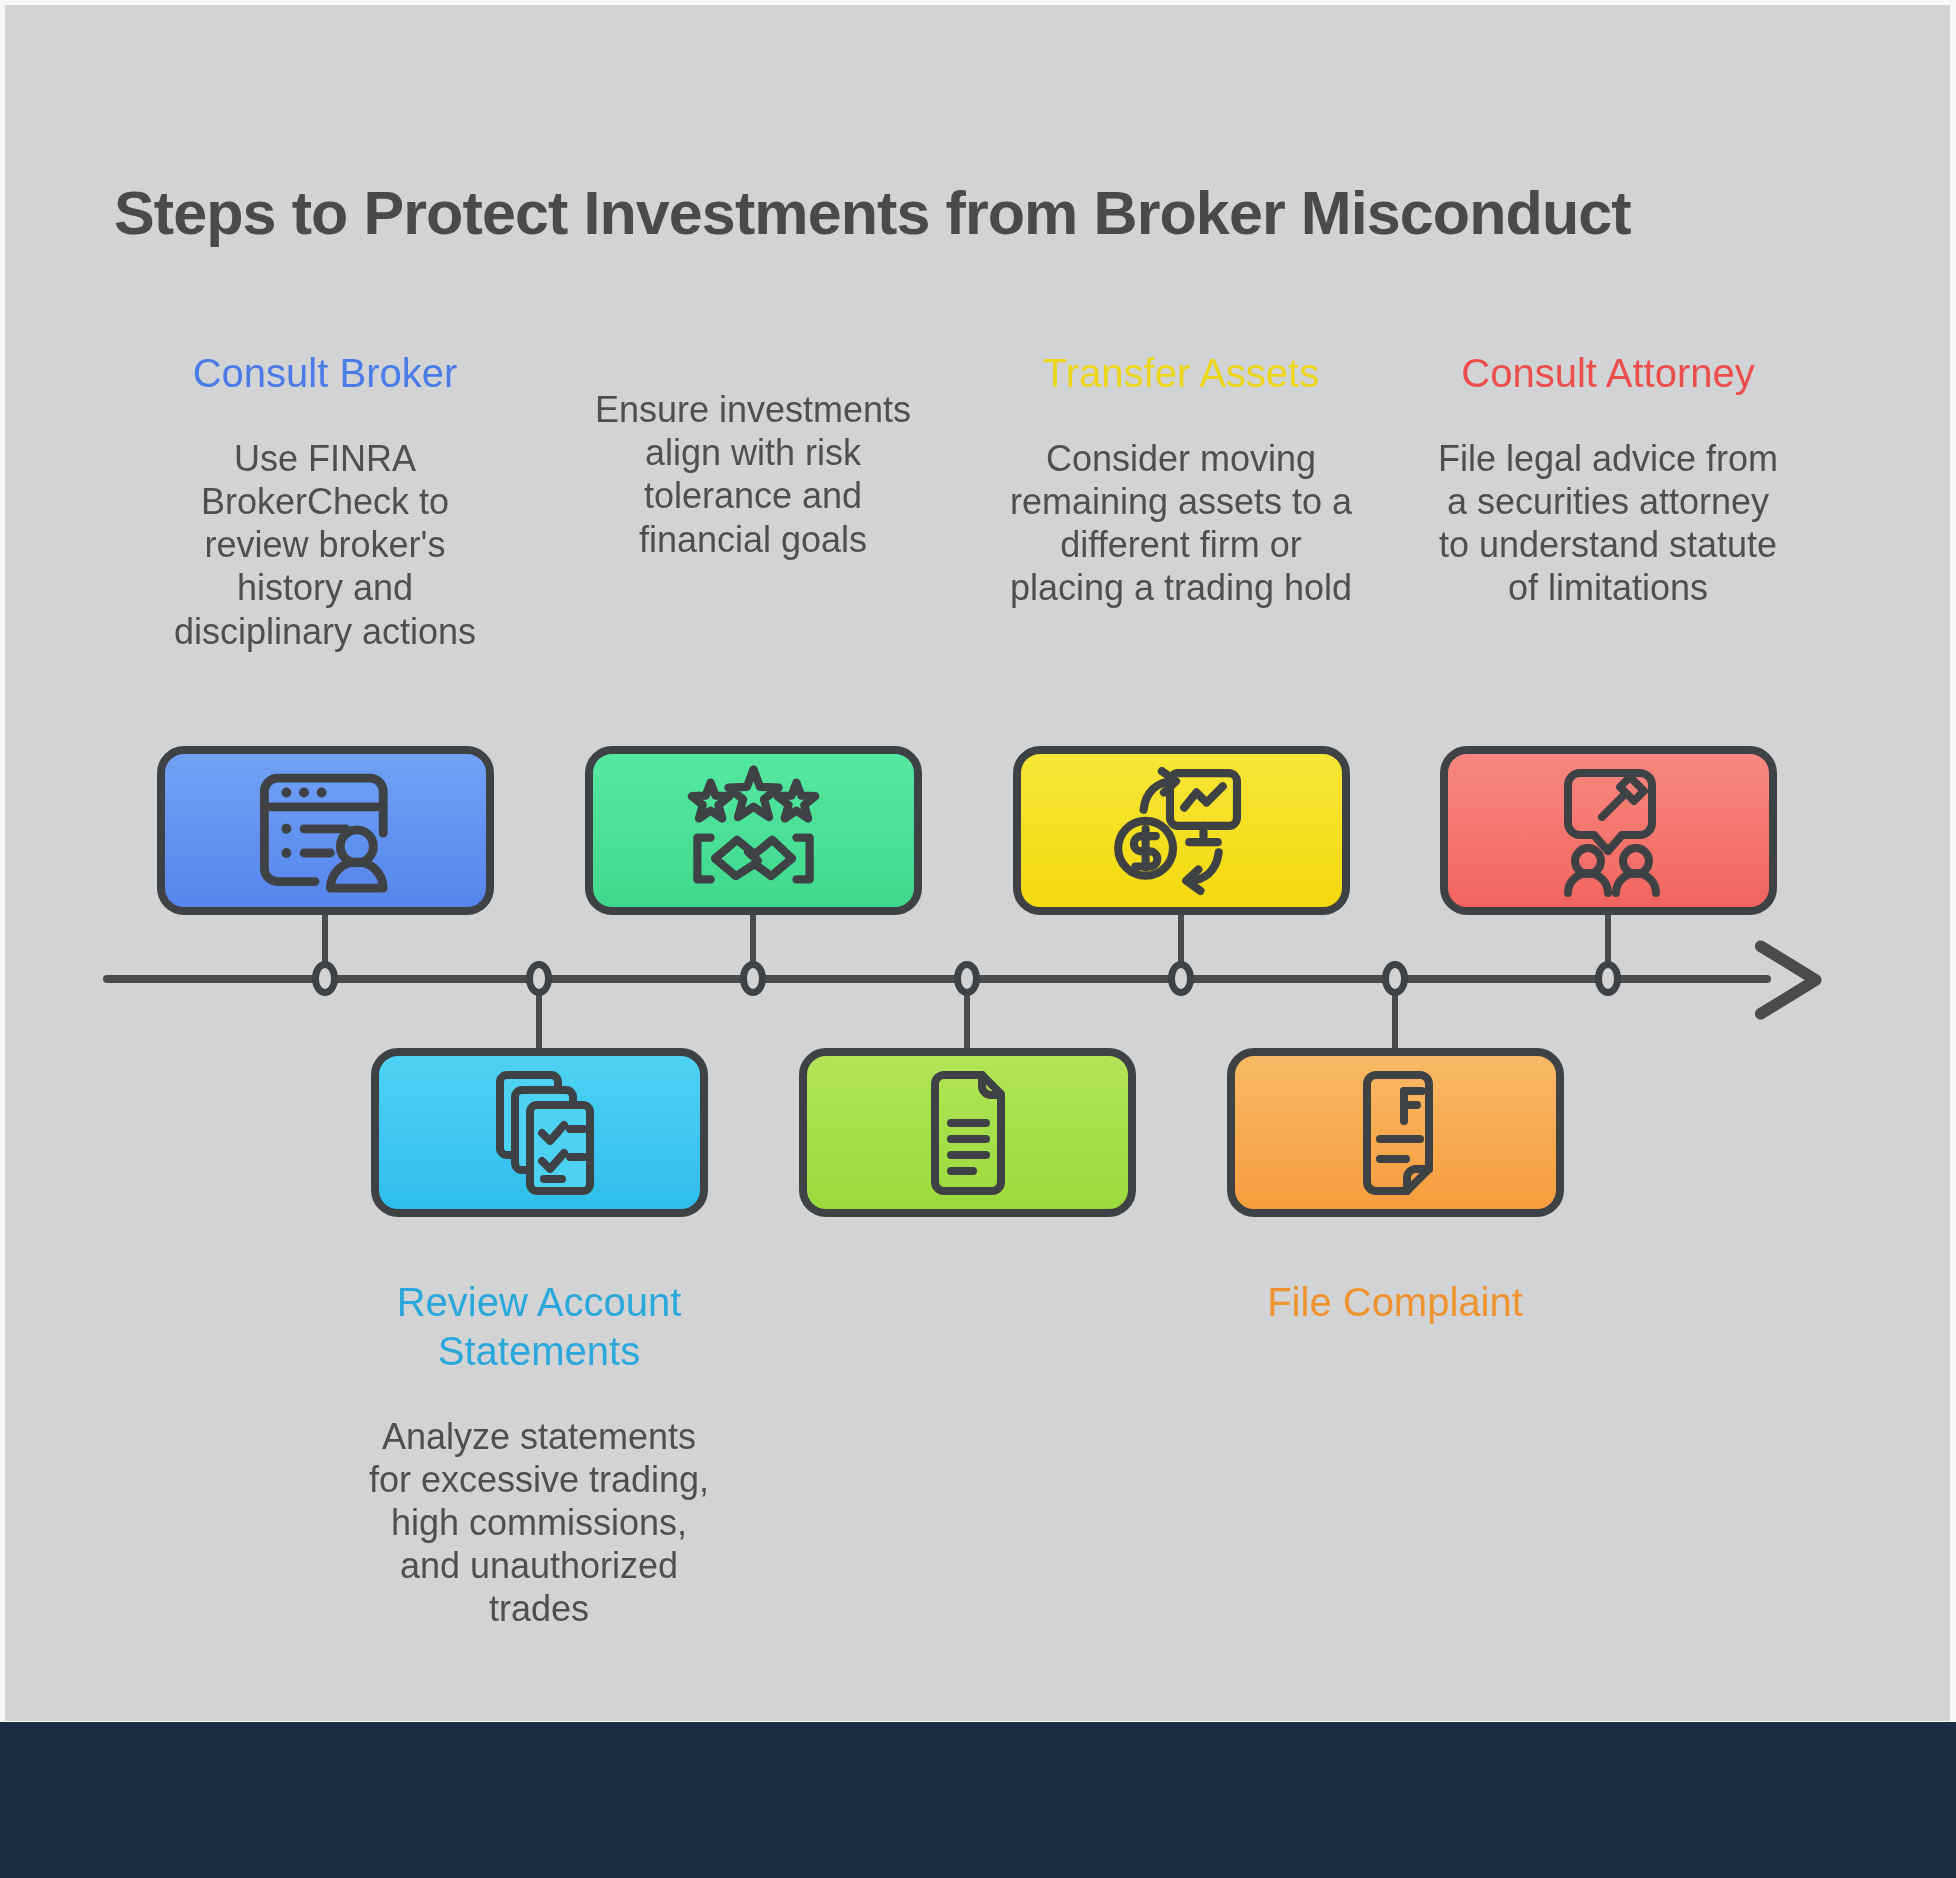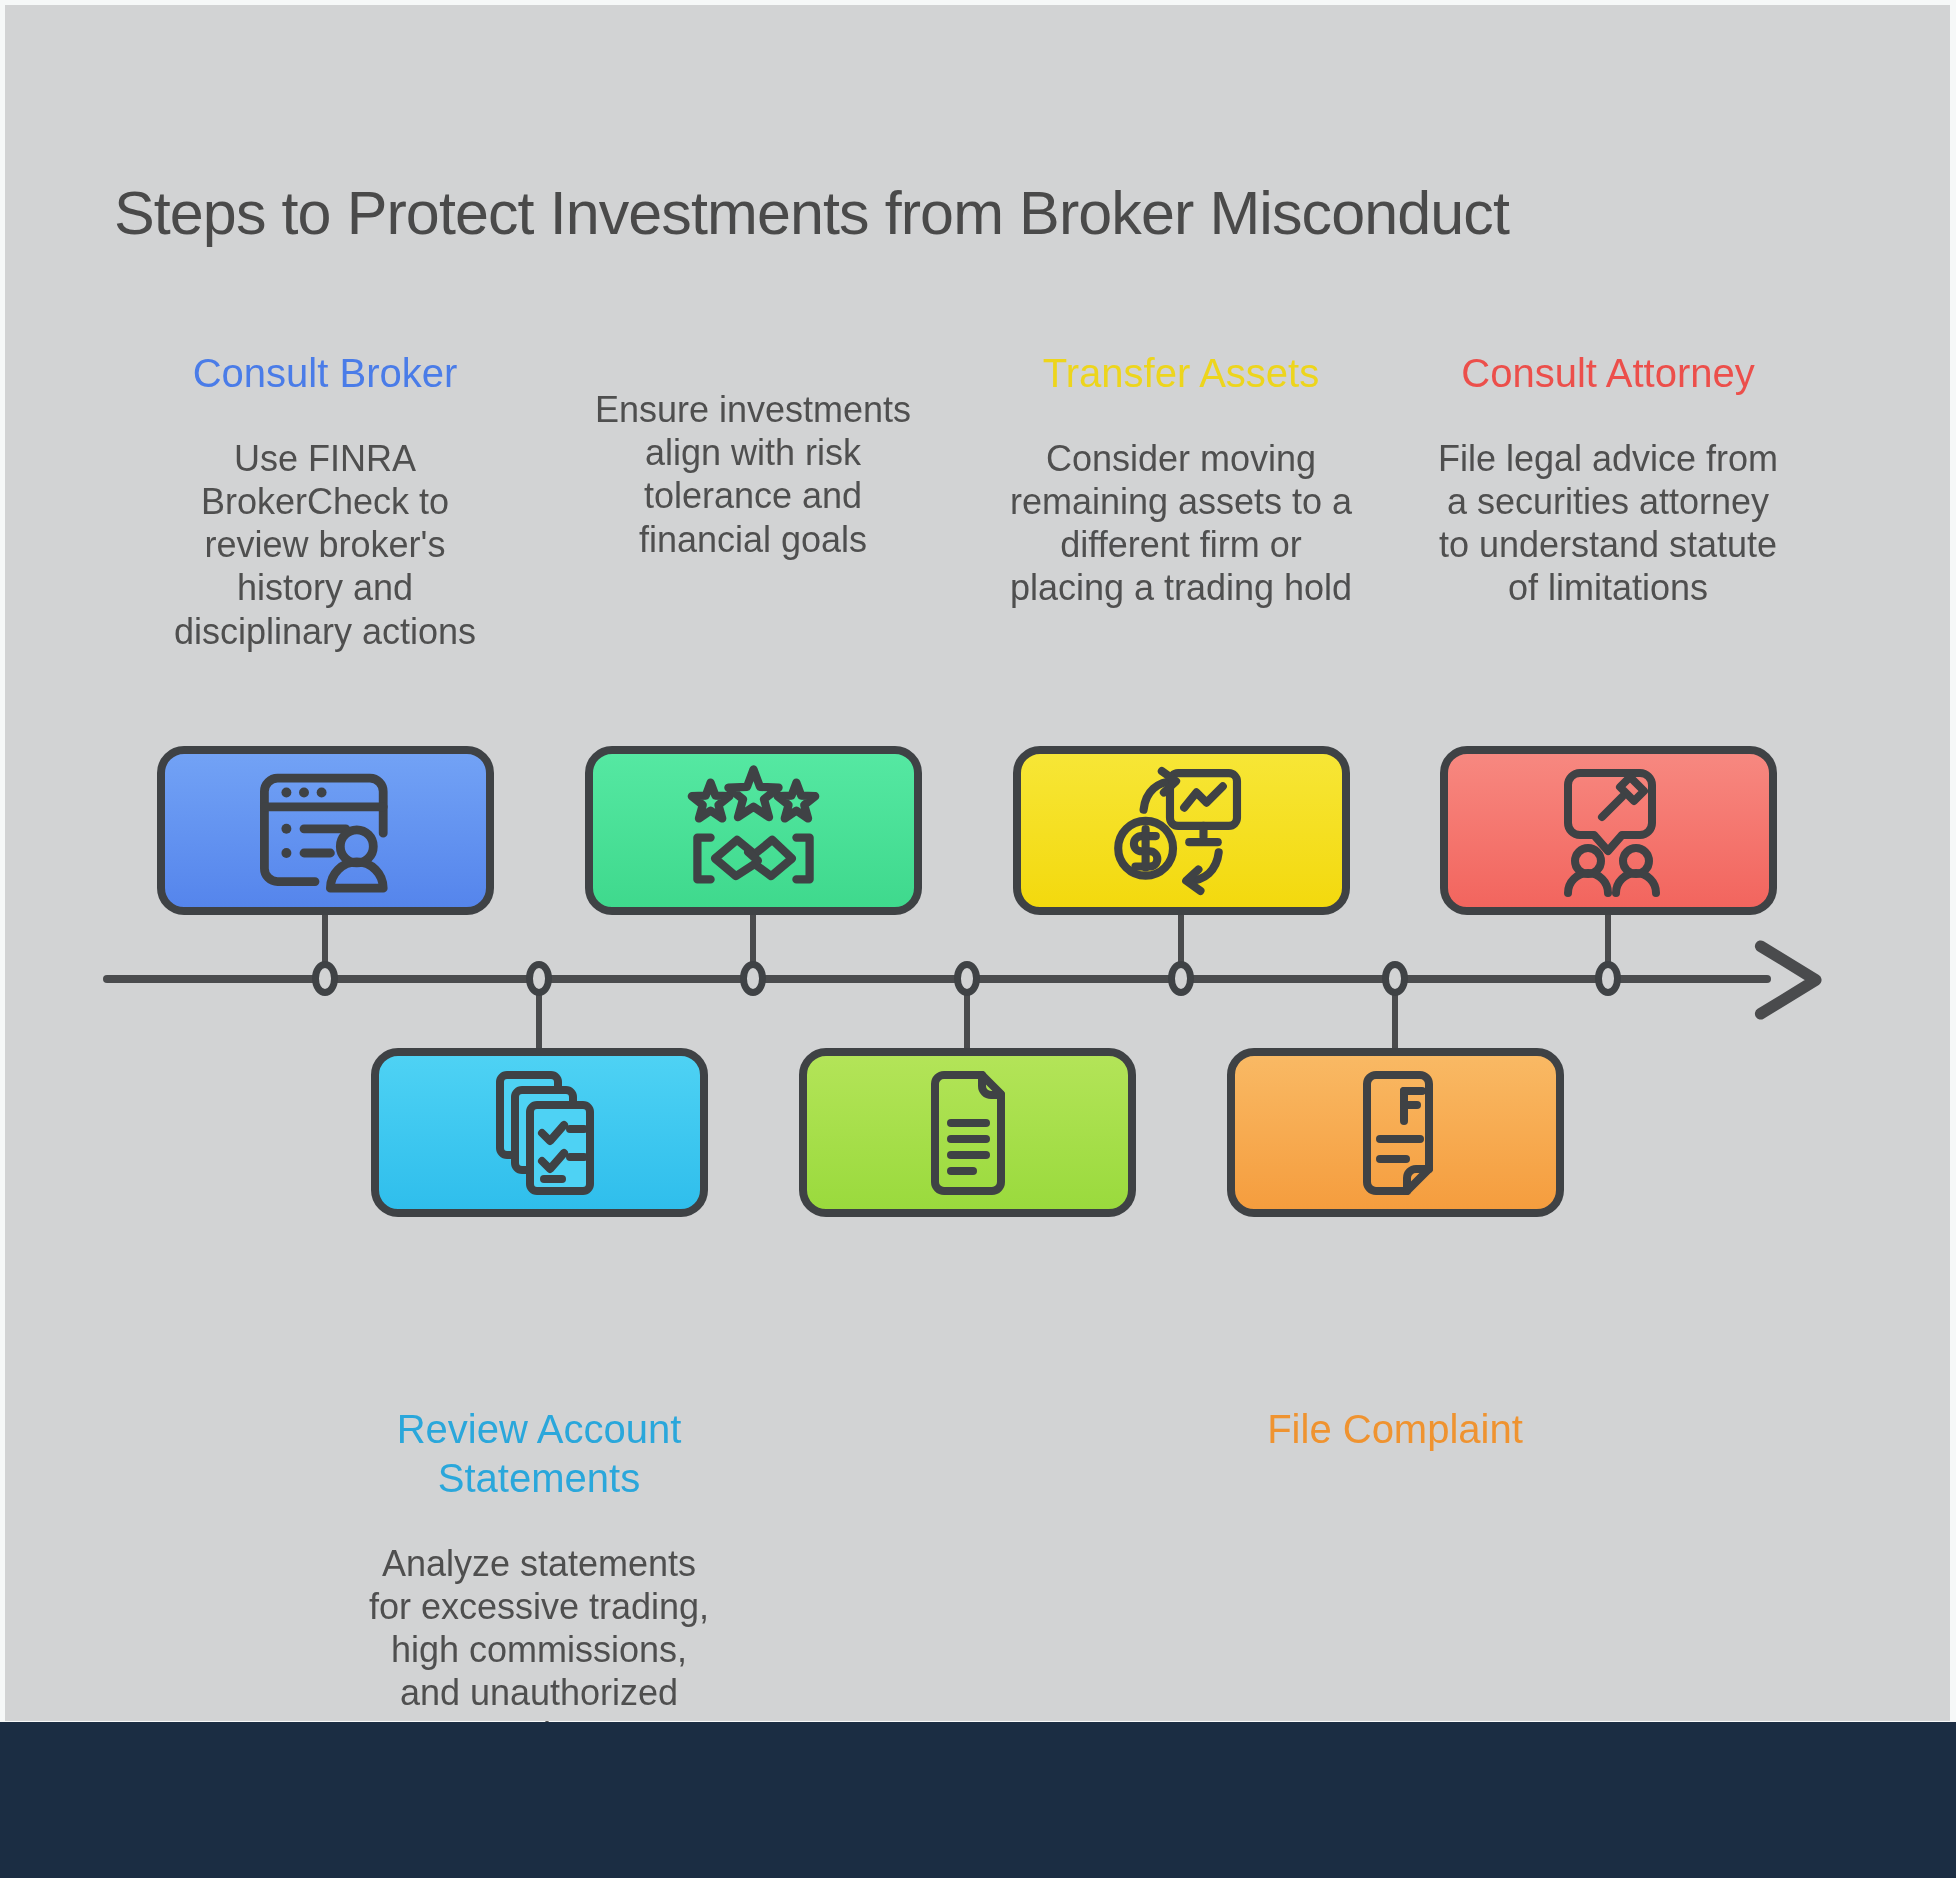--- a/index.html
+++ b/index.html
@@ -7,21 +7,21 @@
     position:relative;
     width:1957px;height:1878px;
     background:var(--edge,#f6f8f8);
     overflow:hidden;
     font-family:"Liberation Sans", sans-serif;
     --bg:#d2d3d4; --ink:#3f4245; --line:#4a4b4d; --footer:#1b2d43; --title-ink:#4a4a4a; --body-ink:#4f4f4f;
   }
   .main-bg{position:absolute;left:5.3px;right:7.1px;top:5.3px;bottom:157px;background:var(--bg);}
   .infographic-title{
     position:absolute;left:114px;top:178px;margin:0;
-    font-size:61px;font-weight:400;letter-spacing:-0.9px;color:var(--title-ink);
+    font-size:61px;font-weight:700;letter-spacing:-0.9px;color:var(--title-ink);
     white-space:nowrap;
   }
   .footer-bar{position:absolute;left:0;right:0;top:1722px;height:157px;background:var(--footer);}
 
   
   .timeline-line{position:absolute;left:103px;top:975px;width:1668px;height:8px;border-radius:4.5px;background:var(--line);}
   .timeline-arrowhead{position:absolute;left:1750px;top:937px;color:var(--line);}
 
   
   .s0{--cx:325px}.s1{--cx:539px}.s2{--cx:753px}.s3{--cx:967px}.s4{--cx:1181px}.s5{--cx:1395px}.s6{--cx:1608px}
@@ -40,21 +40,21 @@
     display:flex;align-items:center;justify-content:center;
   }
   .pos-top .icon-box{top:746px;}
   .pos-bottom .icon-box{top:1048px;}
   .icon-box svg{height:132px;width:auto;color:var(--ink);}
 
   .text-block{
     position:absolute;left:calc(var(--cx) - 205px);width:410px;text-align:center;
   }
   .pos-top .text-block{top:349px;}
-  .pos-bottom .text-block{top:1405px;}
+  .pos-bottom .text-block{top:1278px;}
   .step-title{
     margin:0;font-size:40px;line-height:1.22;font-weight:400;color:var(--accent,#333);
   }
   .step-desc{
     max-width:356px;margin:39px auto 0;
     font-size:36px;line-height:1.2;color:var(--body-ink);
   }
 </style>
 </head>
 <body>

